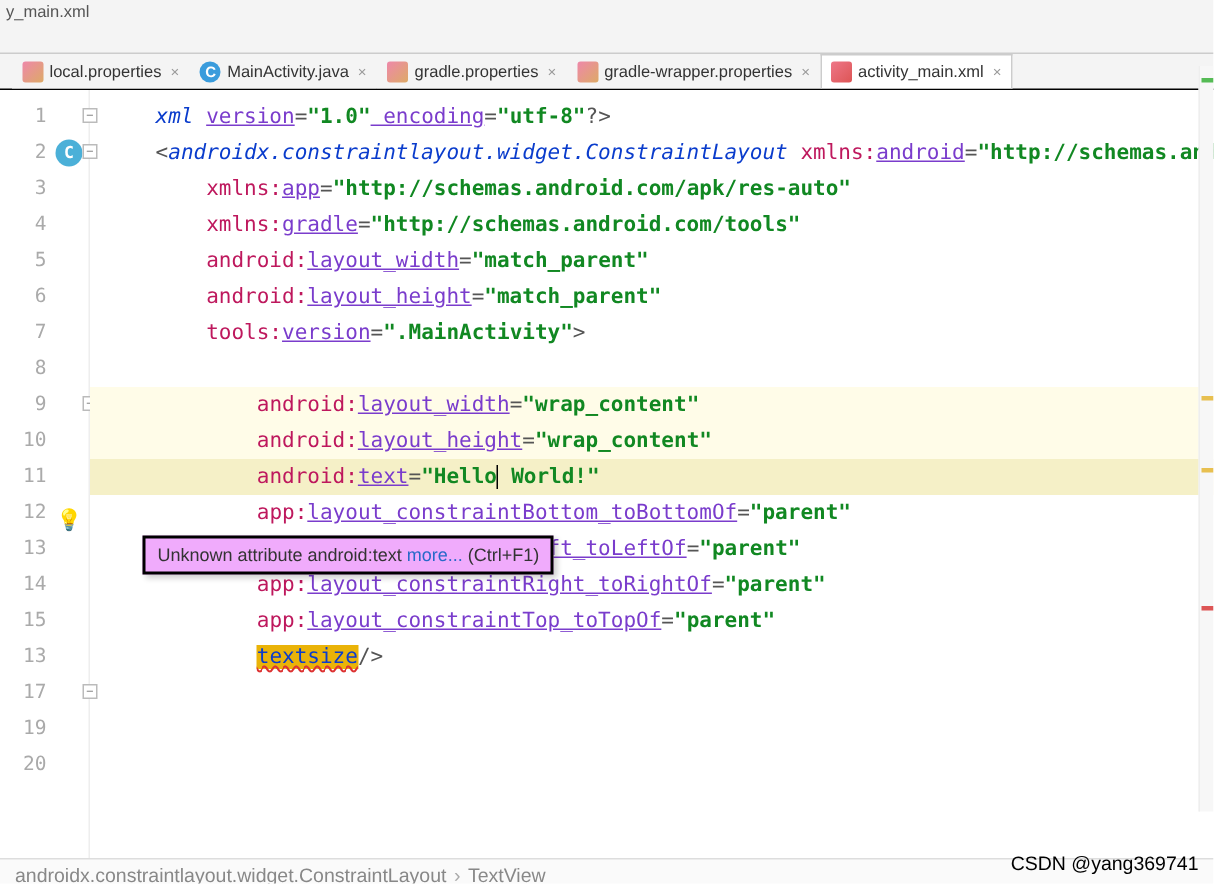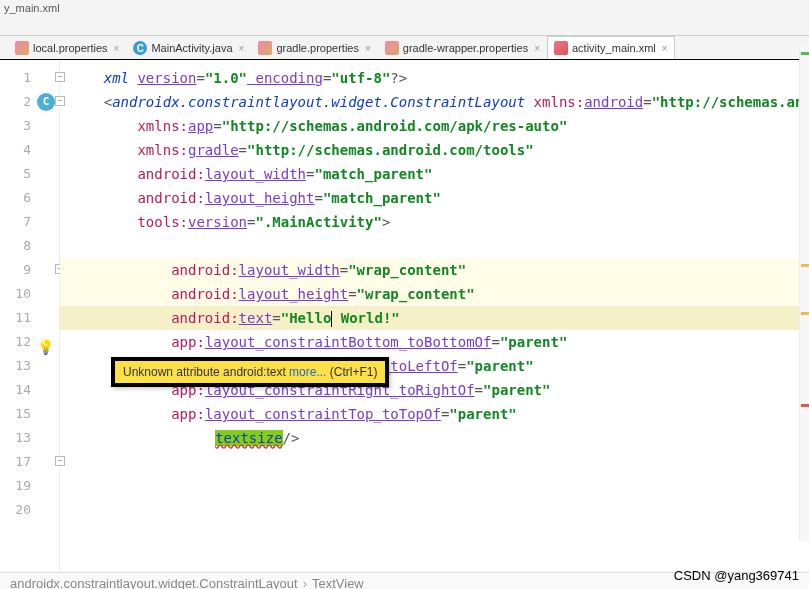--- a/index.html
+++ b/index.html
@@ -22,23 +22,23 @@
     .code-area { flex: 1; padding-top: 6px; font-family: "Microsoft YaHei Mono", Consolas, monospace; font-size: 14px; position: relative; overflow: hidden; }
     .code-line { height: 24px; line-height: 24px; padding-left: 10px; white-space: pre; }
     .code-line.hl { background: #fffce8; }
     .code-line.hl-strong { background: #f5f0c7; }
     .t-ns { color: #be185d; }
     .t-attr { color: #7a3ccc; text-decoration: underline; }
     .t-str { color: #118822; font-weight: bold; }
     .t-tag { color: #0a3ccc; font-style: italic; }
     .t-punct { color: #555; }
     .t-gray { color: #888; font-style: italic; }
-    .t-err { background: #84cc16; color: #0a3ccc; text-decoration: underline wavy #d33; margin-left: 44px; }
+    .t-err { background: #eab308; color: #0a3ccc; text-decoration: underline wavy #d33; }
     .cursor { display: inline-block; width: 1px; height: 16px; background: #000; vertical-align: middle; }
-    .tooltip { position: absolute; left: 111px; top: 357px; background: #fde047; border: 4px solid #000000; padding: 4px 8px; font-size: 12px; color: #333; box-shadow: 2px 2px 4px rgba(0,0,0,.2); }
+    .tooltip { position: absolute; left: 95px; top: 357px; background: #f0abfc; border: 2px solid #000000; padding: 4px 8px; font-size: 12px; color: #333; box-shadow: 2px 2px 4px rgba(0,0,0,.2); }
     .tooltip a { color: #2869c9; text-decoration: none; }
     .breadcrumb { height: 22px; border-top: 1px solid #ddd; padding: 3px 10px; font-size: 13px; color: #888; background: #fafafa; }
     .breadcrumb .sep { margin: 0 5px; color: #aaa; }
     .bottom-tabs { display: flex; background: #f4f4f4; border-top: 1px solid #ccc; height: 24px; }
     .btab { padding: 3px 16px; font-size: 11px; color: #555; border-right: 1px solid #ccc; cursor: pointer; }
     .btab.active { background: #fff; }
     .watermark { position: absolute; right: 10px; bottom: 6px; font-size: 13px; color: #000000; font-family: sans-serif; }
     .right-strip { position:absolute; right:0; top:44px; width:10px; bottom:48px; background:#f7f7f7; border-left:1px solid #eee;}
     .strip-mark { position:absolute; right:0; width:8px; height:3px; }
   </style>

